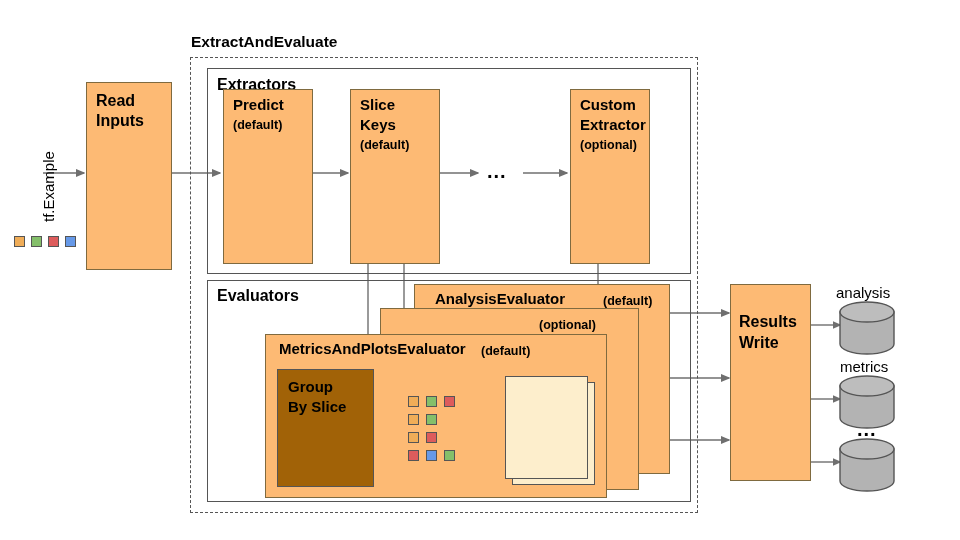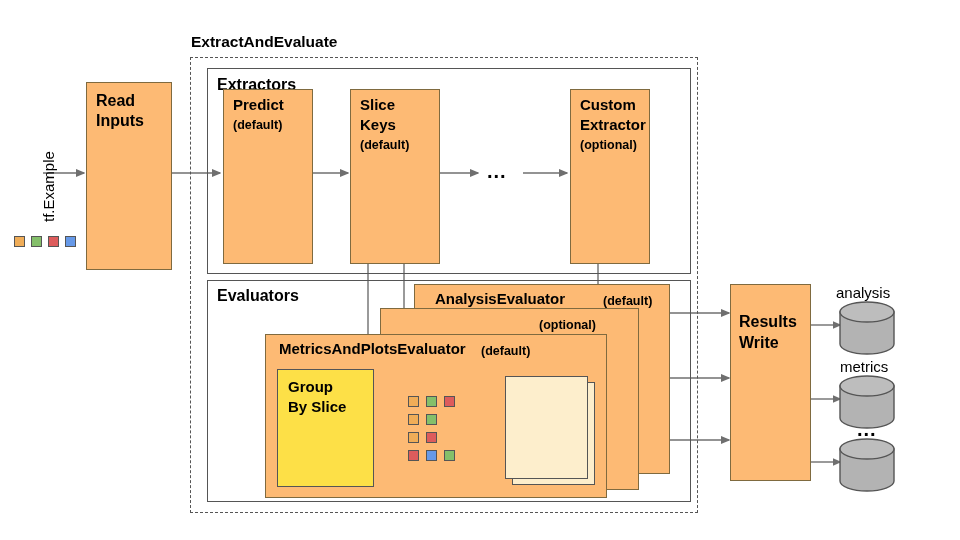--- a/index.html
+++ b/index.html
@@ -235,21 +235,21 @@
 
   <div class="card" style="left:380px; top:308px; width:259px; height:182px;">
     <div class="t hdr-sub" style="left:158px; top:9px;">(optional)</div>
   </div>
 
   <div class="card" style="left:265px; top:334px; width:342px; height:164px;">
     <div class="t hdr-main" style="left:13px; top:6px;">MetricsAndPlotsEvaluator</div>
     <div class="t hdr-sub" style="left:215px; top:9px;">(default)</div>
   </div>
 
-  <div class="plainbox" style="left:277px; top:369px; width:97px; height:118px; background:#fde047;">
+  <div class="plainbox" style="left:277px; top:369px; width:97px; height:118px; background:#a16207;">
     <div class="t hdr-main" style="left:10px; top:9px;">Group</div>
     <div class="t hdr-main" style="left:10px; top:29px;">By Slice</div>
   </div>
 
   <div class="sq" style="left:408px; top:396px; background:#f0ad58;"></div>
   <div class="sq" style="left:426px; top:396px; background:#84bf6a;"></div>
   <div class="sq" style="left:444px; top:396px; background:#dd5c5c;"></div>
 
   <div class="sq" style="left:408px; top:414px; background:#f0ad58;"></div>
   <div class="sq" style="left:426px; top:414px; background:#84bf6a;"></div>

